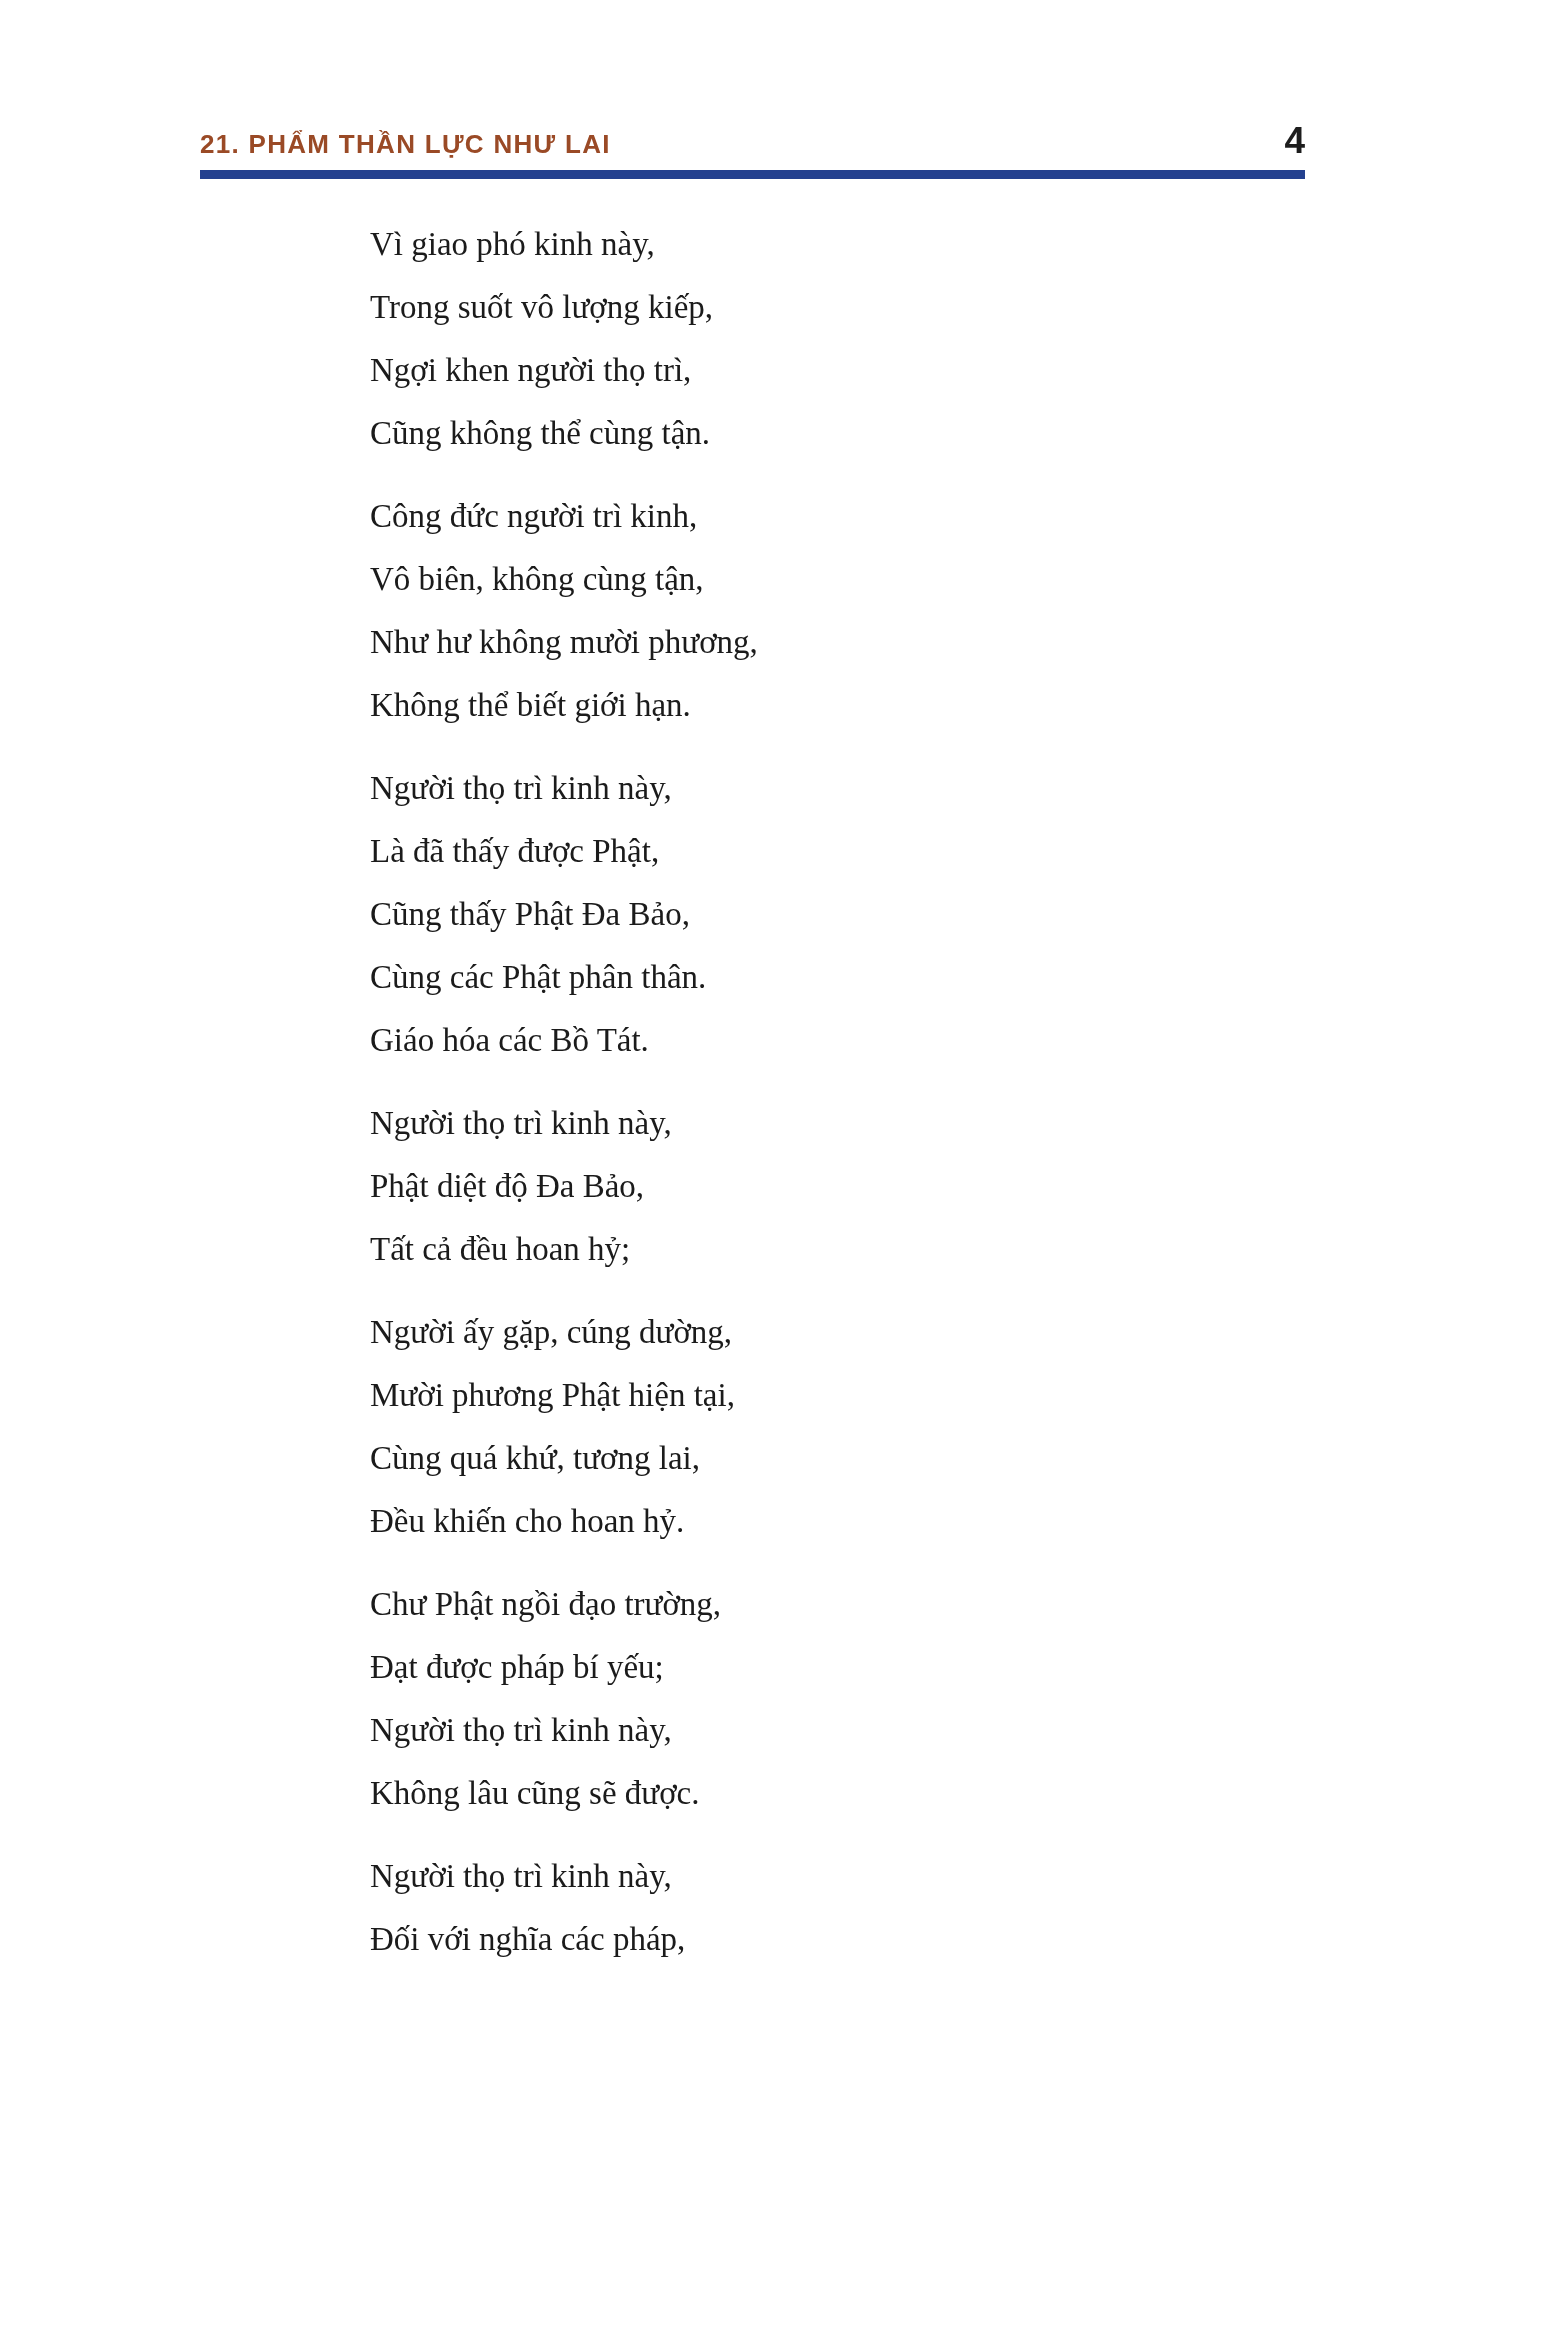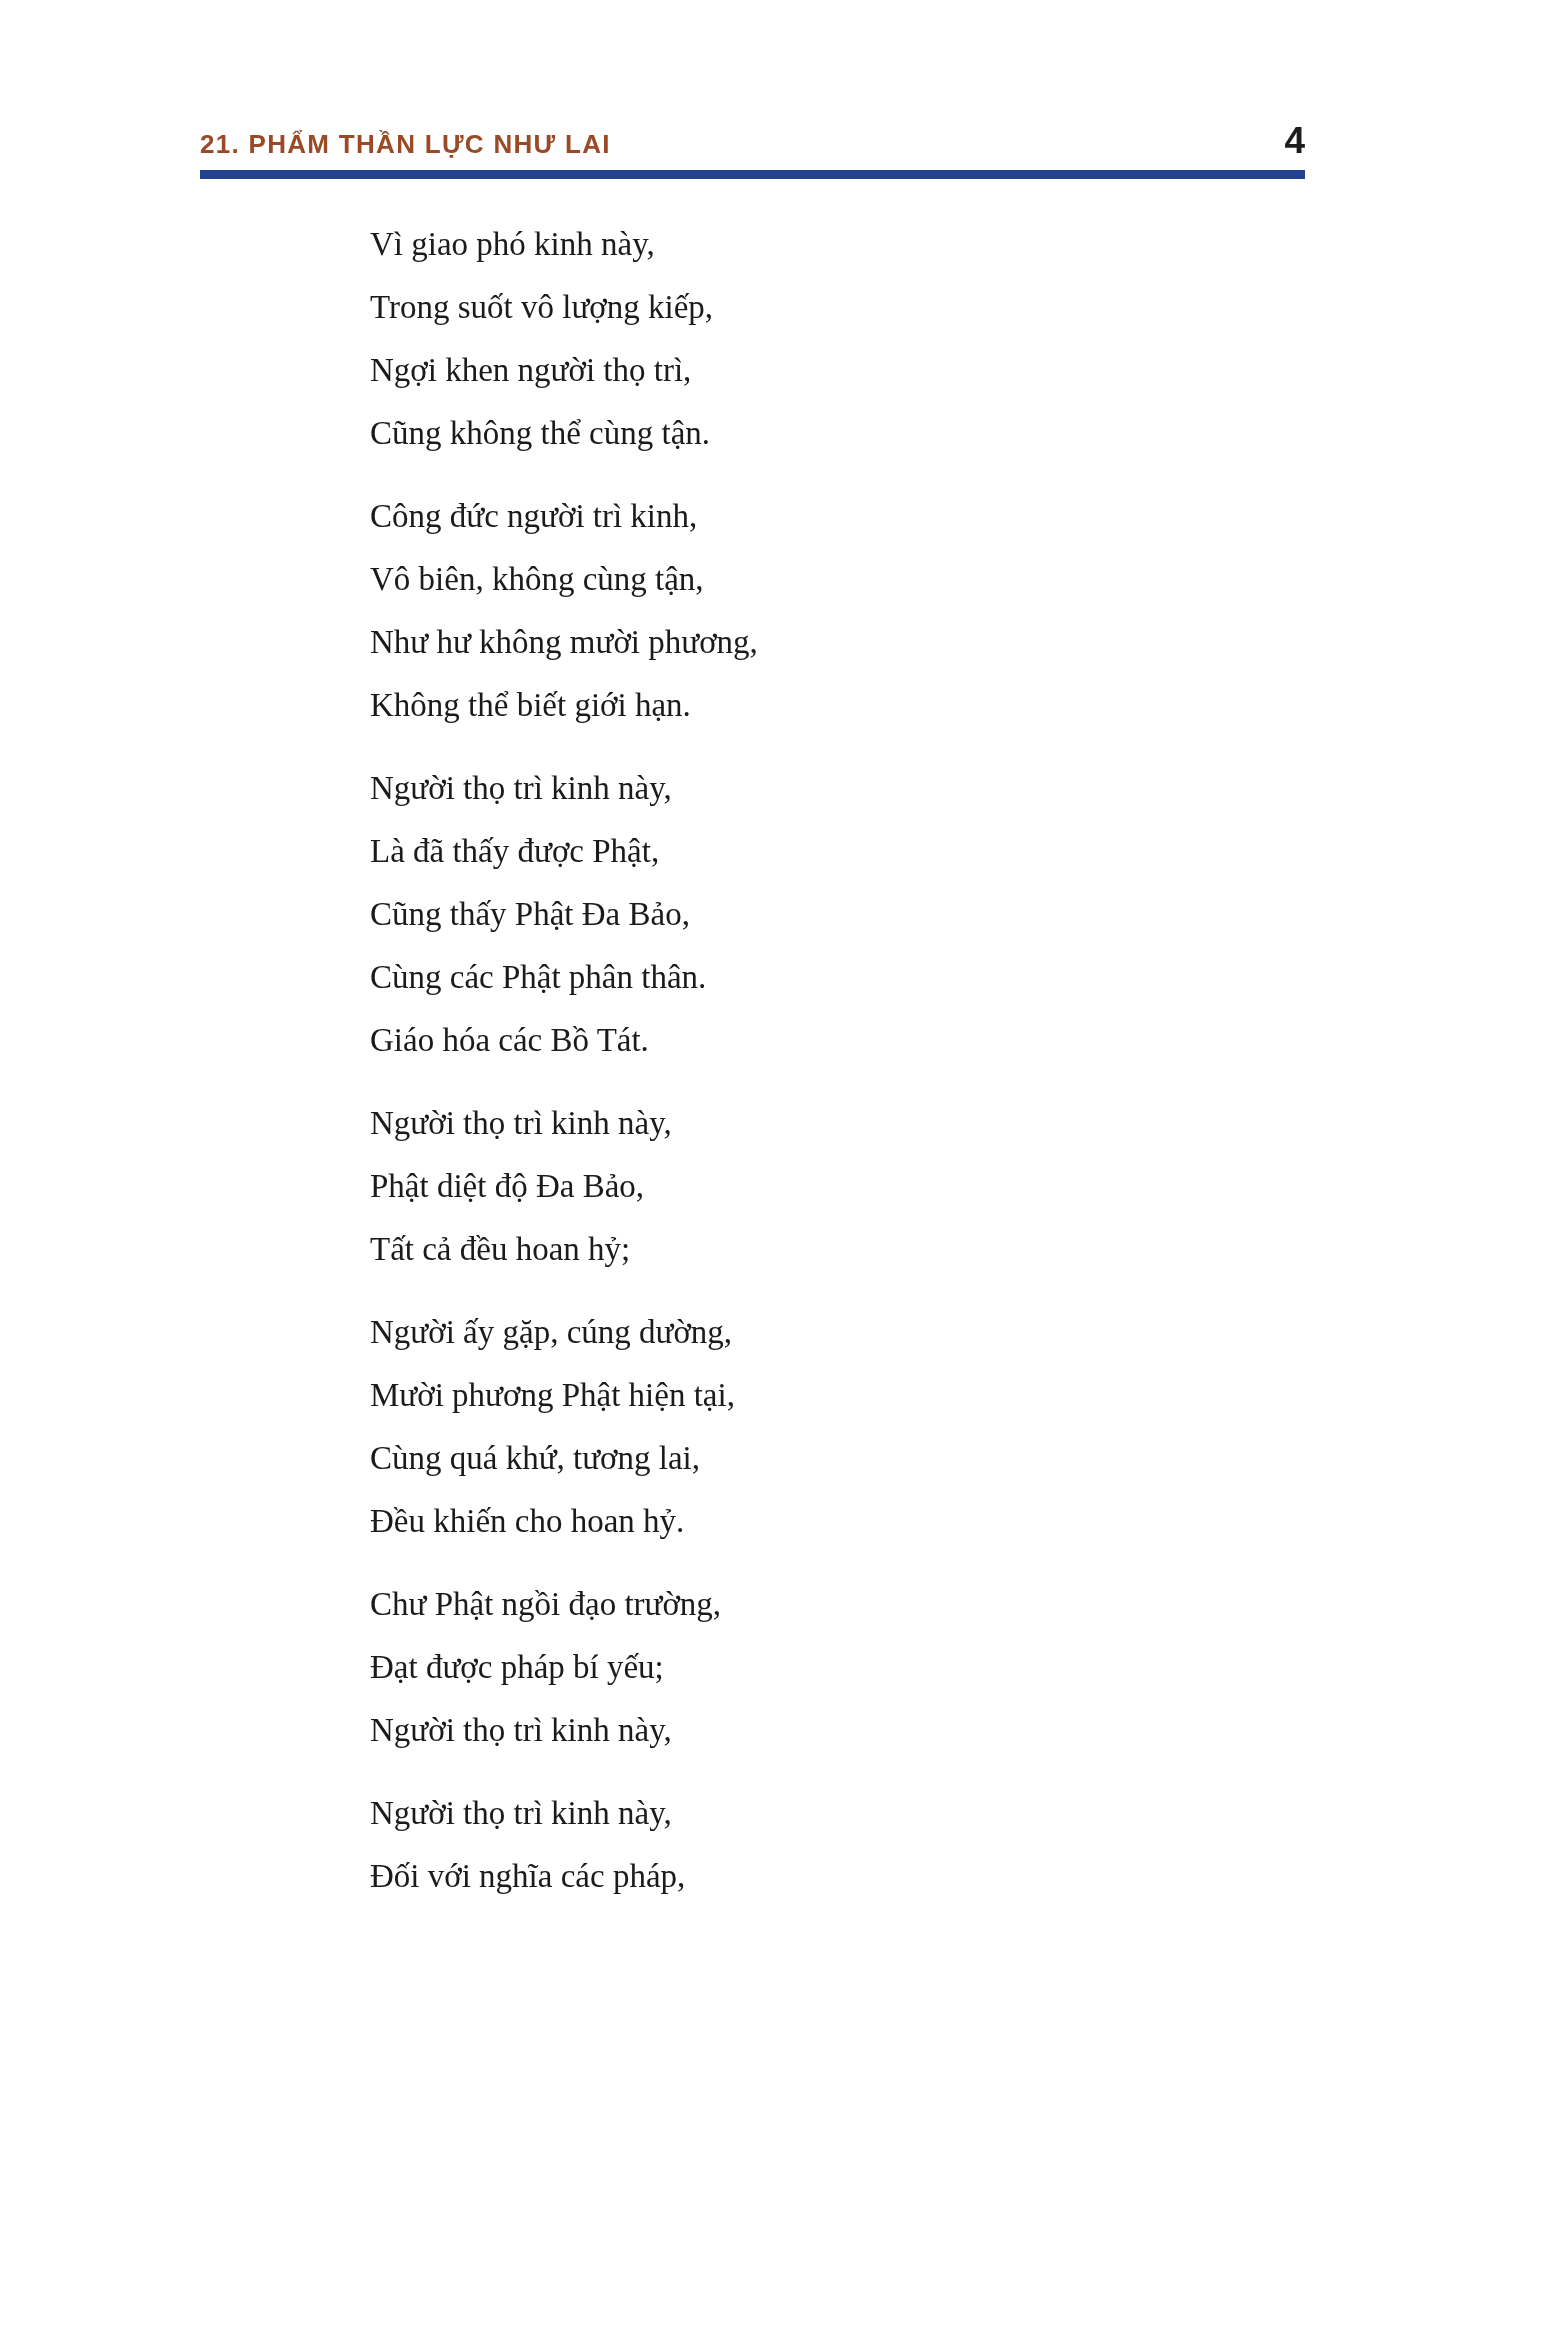--- a/index.html
+++ b/index.html
@@ -107,20 +107,21 @@
       <div class="stanza">
         <div class="line">Người ấy gặp, cúng dường,</div>
         <div class="line">Mười phương Phật hiện tại,</div>
         <div class="line">Cùng quá khứ, tương lai,</div>
         <div class="line">Đều khiến cho hoan hỷ.</div>
       </div>
       <div class="stanza">
         <div class="line">Chư Phật ngồi đạo trường,</div>
         <div class="line">Đạt được pháp bí yếu;</div>
         <div class="line">Người thọ trì kinh này,</div>
+        <div class="line">Không lâu cũng sẽ được.</div>
       </div>
       <div class="stanza">
         <div class="line">Người thọ trì kinh này,</div>
         <div class="line">Đối với nghĩa các pháp,</div>
       </div>
     </div>
 </div>
 
 
 </body></html>

